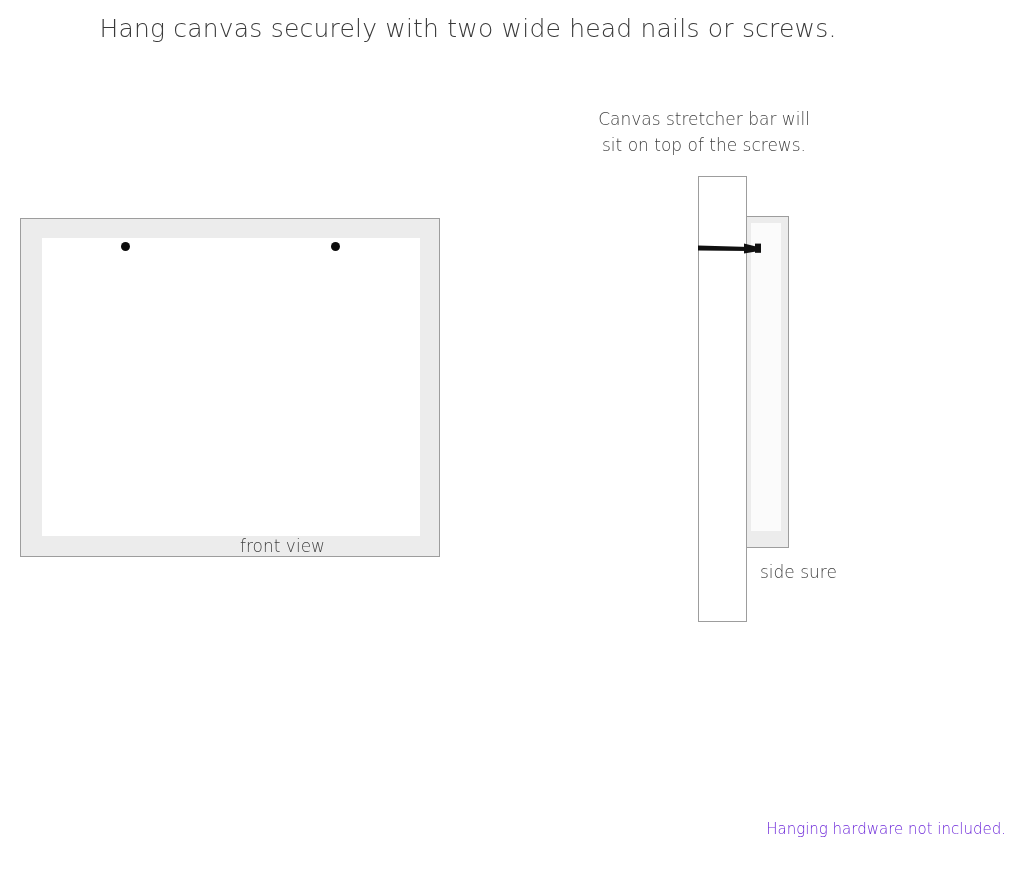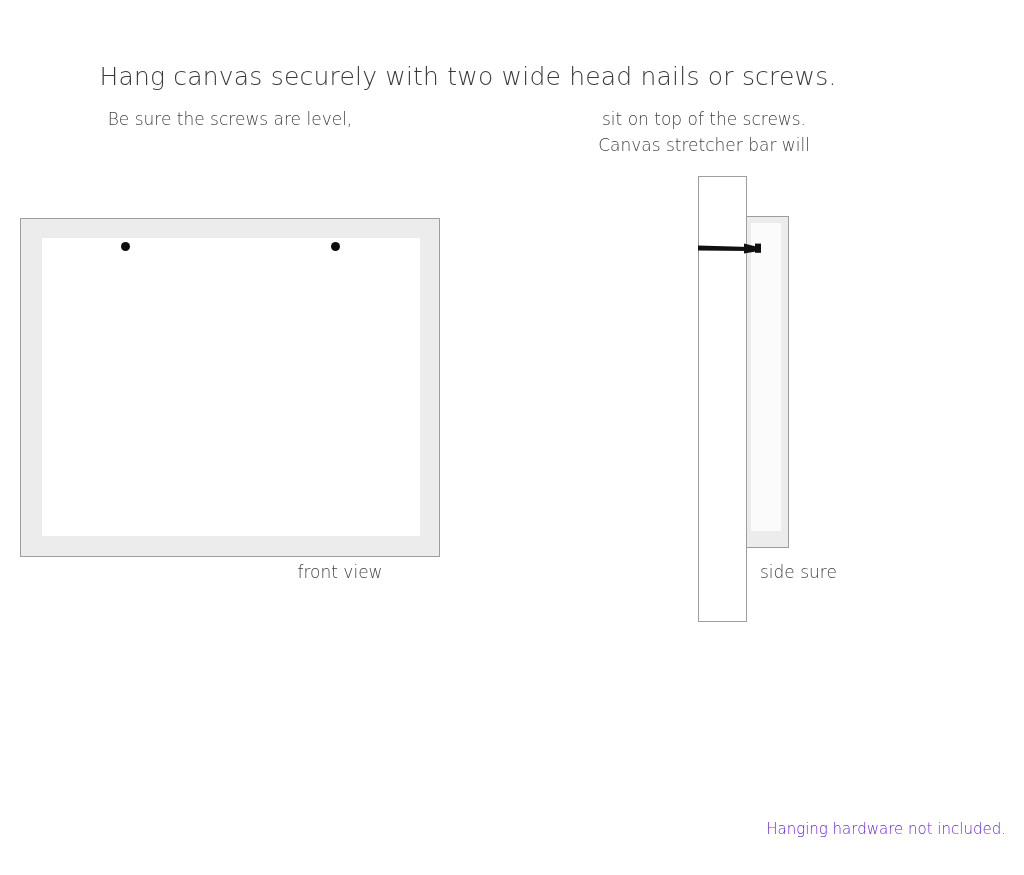--- a/index.html
+++ b/index.html
@@ -23,21 +23,20 @@
     position: absolute;
     left: 0;
     top: 14px;
     width: 936px;
     text-align: center;
     font-size: 25px;
     font-weight: 300;
     letter-spacing: 0.2px;
     color: #3a3a3a;
     white-space: nowrap;
-    margin-top: 48px;
   }
 
   
   .caption {
     position: absolute;
     text-align: center;
     font-size: 17px;
     font-weight: 300;
     line-height: 25.5px;
     color: #434343;
@@ -57,23 +56,23 @@
   
   .view-label {
     position: absolute;
     font-size: 17px;
     font-weight: 300;
     color: #434343;
     white-space: nowrap;
   }
   .view-label-front {
     left: 240px;
-    top: 562px;
+    top: 536px;
     width: 200px;
-    text-align: center;
+    text-align: left;
   }
   .view-label-side {
     left: 760px;
     top: 562px;
     text-align: left;
   }
 
   
   .front-view {
     position: absolute;
@@ -170,35 +169,34 @@
     color: #6d28d9;
   }
   .footer-line { display: block; white-space: nowrap; }
 </style>
 </head>
 <body>
 
 <div class="page-title">Hang canvas securely with two wide head nails or screws.</div>
 
 <div class="caption caption-front">
-  <span class="caption-line">Be sure the screws are level,</span>
 </div>
 
 <div class="front-view">
   <div class="canvas-frame">
     <div class="canvas-inner-panel"></div>
     <div class="screw-dot screw-dot-left"></div>
     <div class="screw-dot screw-dot-right"></div>
   </div>
 </div>
 <div class="view-label view-label-front">front view</div>
 
 <div class="caption caption-side">
+  <span class="caption-line">Canvas stretcher bar will</span>
   <span class="caption-line">sit on top of the screws.</span>
-  <span class="caption-line">Canvas stretcher bar will</span>
 </div>
 
 <div class="side-view">
   <div class="wall-strip"></div>
   <div class="stretcher-bar">
     <div class="stretcher-bar-inner"></div>
   </div>
   <svg class="side-screw" viewBox="0 0 66 20">
 
     <polygon points="0,7.5 52,9.0 52,13.0 0,12.5" fill="#101010"></polygon>

